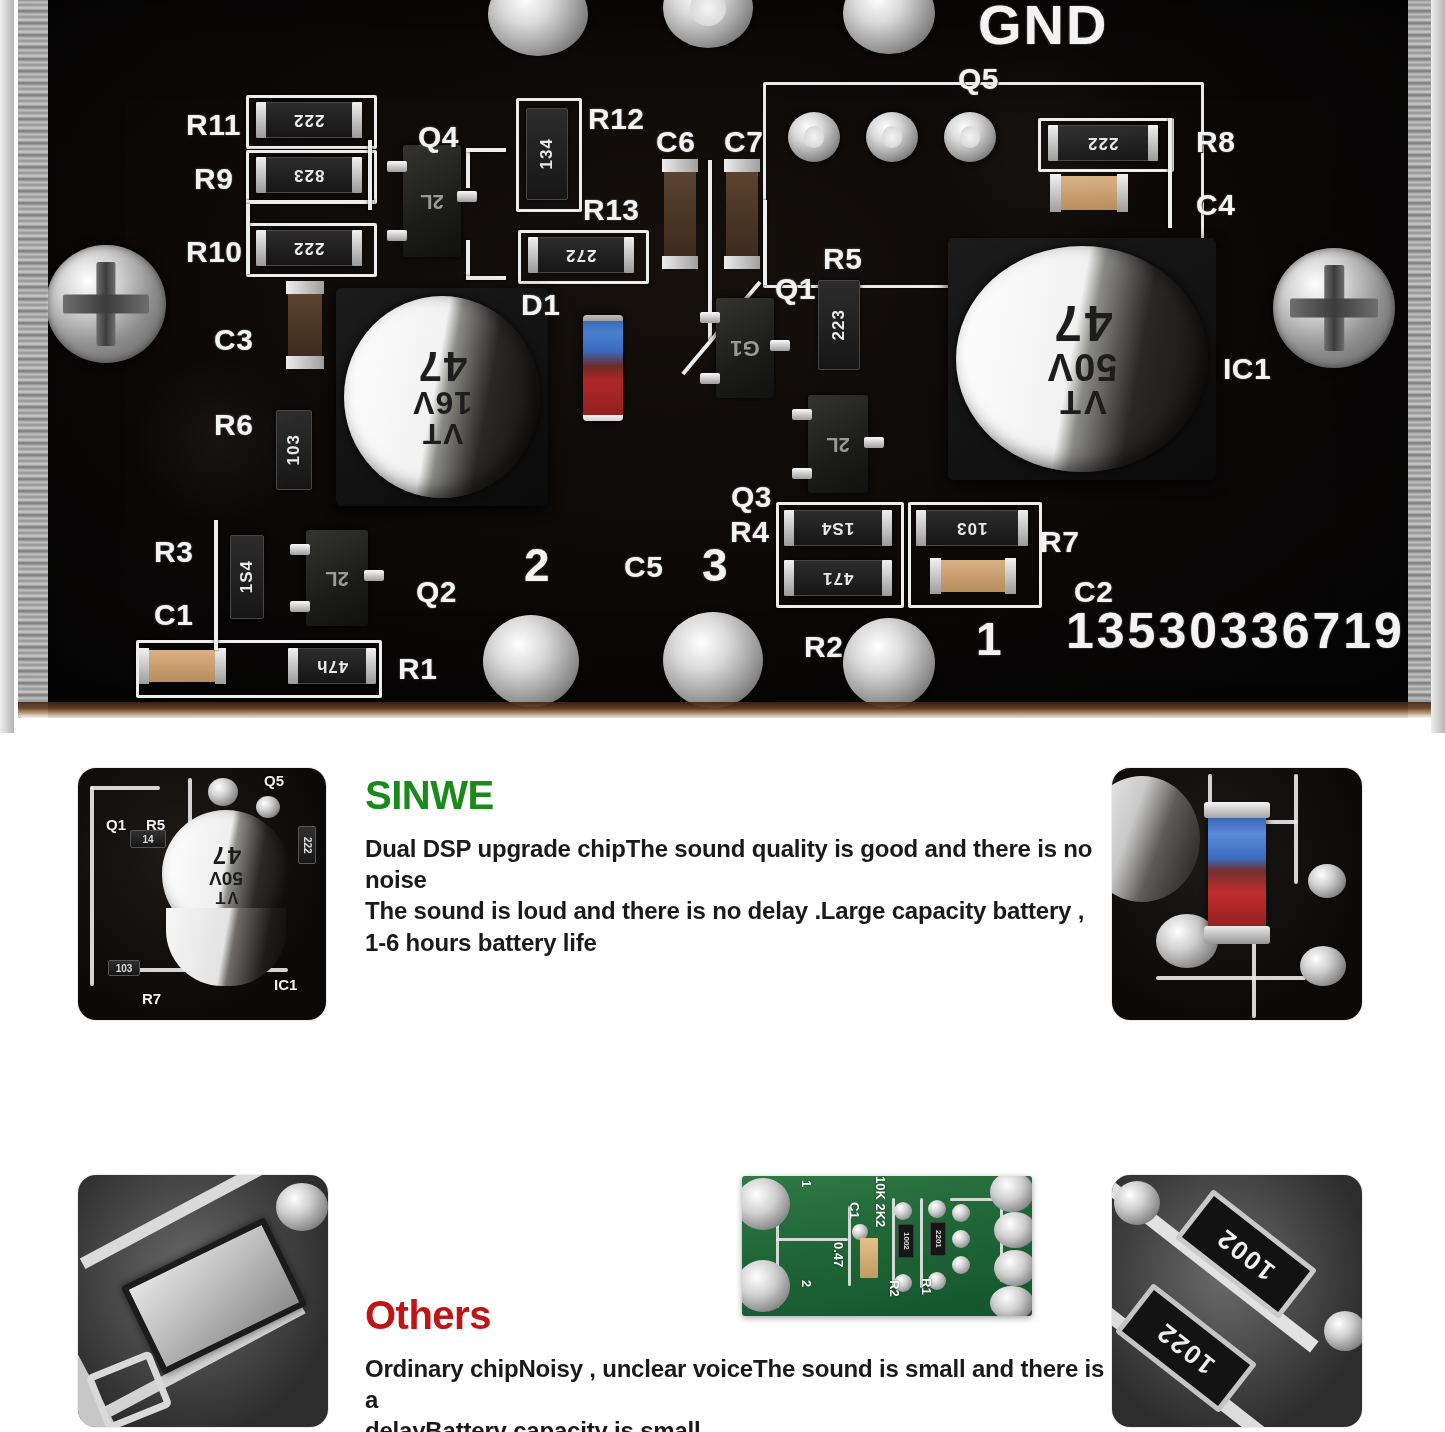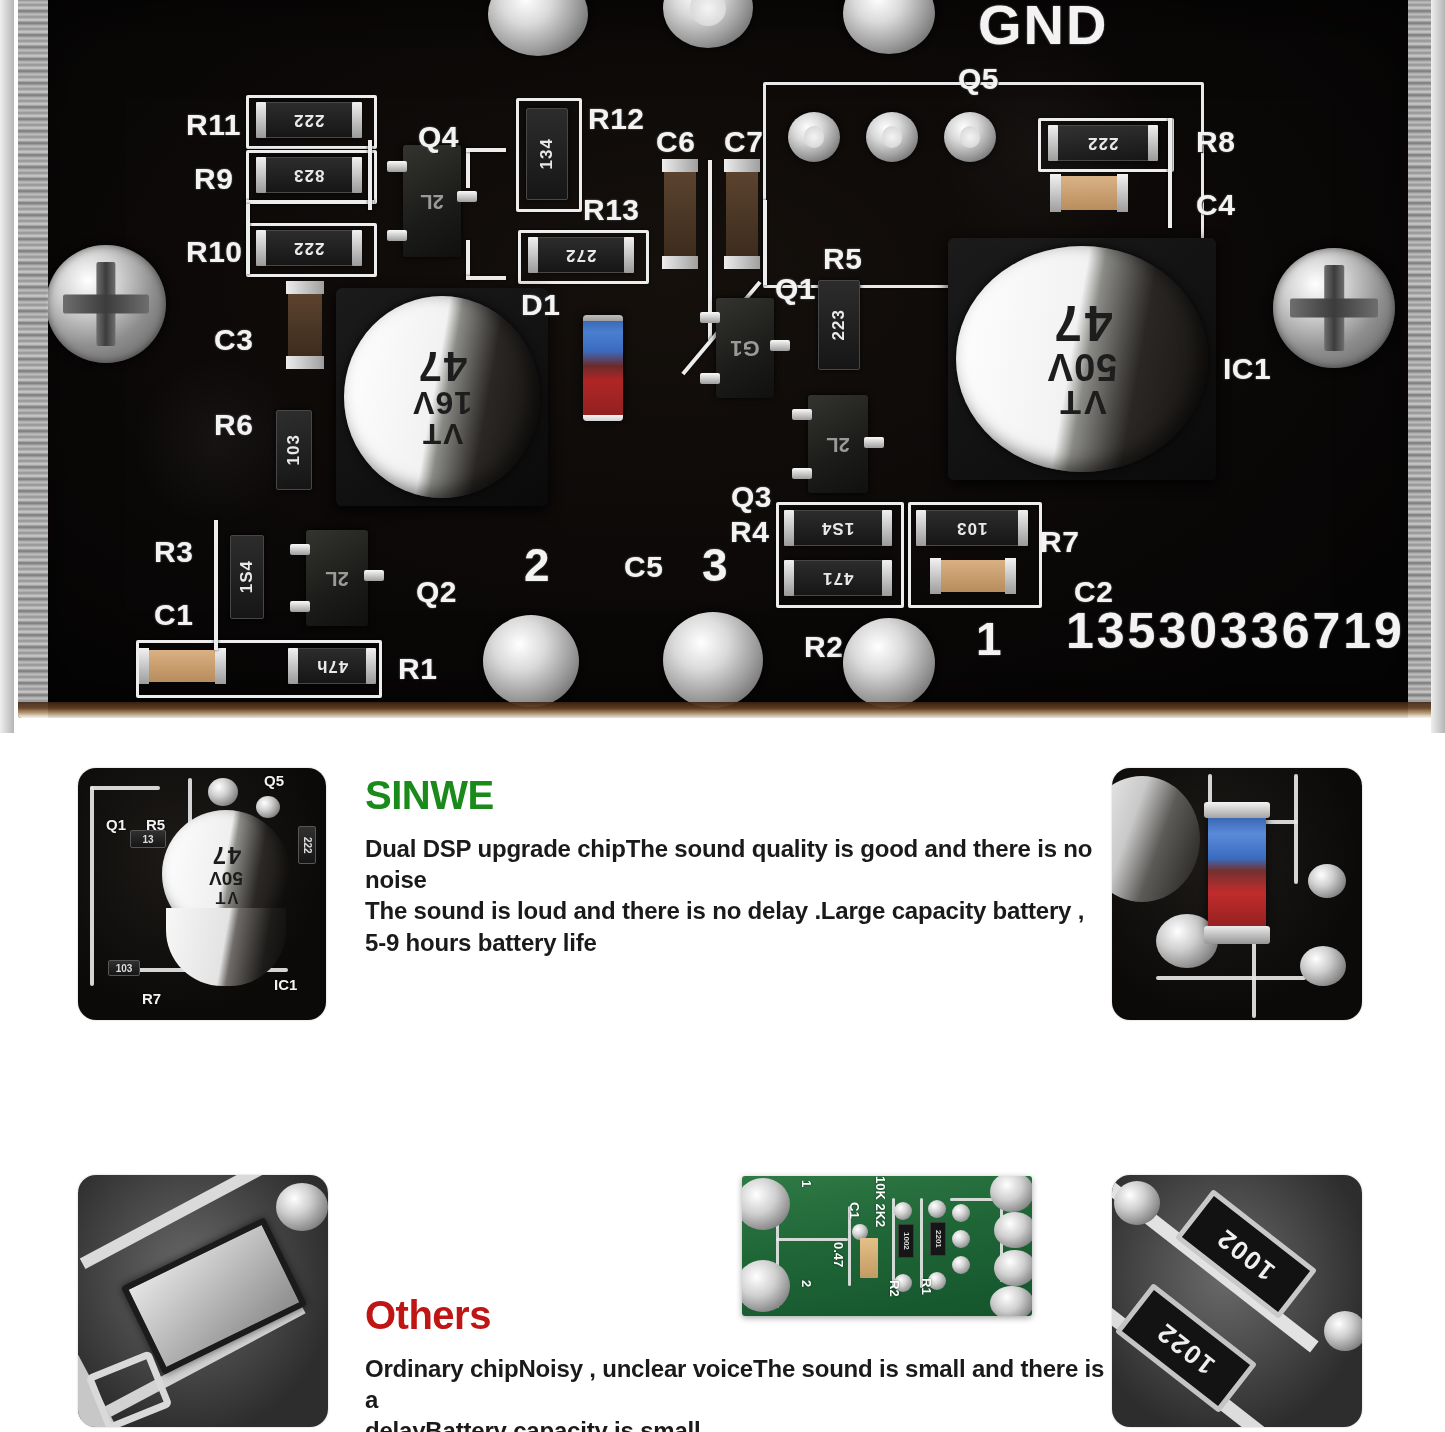--- a/index.html
+++ b/index.html
@@ -575,21 +575,21 @@
 
 <div id="compare">
 
   <div class="thumb thumb-dark" style="left:78px;top:35px;width:248px;height:252px;">
     <div class="ttrace" style="left:12px;top:18px;width:4px;height:200px;"></div>
     <div class="ttrace" style="left:12px;top:18px;width:70px;height:4px;"></div>
     <div class="ttrace" style="left:110px;top:10px;width:4px;height:60px;"></div>
     <div class="ttrace" style="left:60px;top:200px;width:150px;height:4px;"></div>
     <div class="tpad" style="left:130px;top:10px;width:30px;height:28px;"></div>
     <div class="tpad" style="left:178px;top:28px;width:24px;height:22px;"></div>
-    <div class="tsmd" style="left:52px;top:62px;width:34px;height:16px;">13</div>
+    <div class="tsmd" style="left:52px;top:62px;width:34px;height:16px;">14</div>
     <div class="tsmd" style="left:220px;top:58px;width:16px;height:36px;">
         <span style="writing-mode:vertical-rl;">222</span>
       </div>
     <div class="tsmd" style="left:30px;top:192px;width:30px;height:14px;">103</div>
     <div class="tsilk" style="left:186px;top:4px;">Q5</div>
     <div class="tsilk" style="left:68px;top:48px;">R5</div>
     <div class="tsilk" style="left:28px;top:48px;">Q1</div>
     <div class="tsilk" style="left:196px;top:208px;">IC1</div>
     <div class="tsilk" style="left:64px;top:222px;">R7</div>
     <div class="tcap" style="left:84px;top:42px;width:128px;height:128px;">
@@ -599,21 +599,21 @@
         <span style="font-size:24px;letter-spacing:2px;">47</span>
       </div>
     </div>
     <div style="position:absolute;left:88px;top:140px;width:120px;height:78px;border-radius:0 0 56px 56px;
                 background:linear-gradient(100deg,#f7f7f7 0%,#e3e3e3 48%,#6e6b68 55%,#1e1c1a 80%,#0e0c0b 100%);"></div>
   </div>
 
   <div class="brand-title" style="left:365px;top:42px;color:#1a8a1a;">SINWE</div>
   <div class="body-copy" style="left:365px;top:100px;width:760px;">Dual DSP upgrade chipThe sound quality is good and there is no noise
 The sound is loud and there is no delay .Large capacity battery ,
-5-9 hours battery life</div>
+1-6 hours battery life</div>
 
   <div class="thumb thumb-dark" style="left:1112px;top:35px;width:250px;height:252px;">
     <div class="ttrace" style="left:20px;top:16px;width:4px;height:66px;"></div>
     <div class="ttrace" style="left:96px;top:6px;width:4px;height:50px;"></div>
     <div class="ttrace" style="left:96px;top:52px;width:90px;height:4px;"></div>
     <div class="ttrace" style="left:182px;top:6px;width:4px;height:110px;"></div>
     <div class="ttrace" style="left:140px;top:168px;width:4px;height:82px;"></div>
     <div class="ttrace" style="left:44px;top:208px;width:150px;height:4px;"></div>
     <div style="position:absolute;left:-28px;top:8px;width:116px;height:126px;border-radius:50%;
                 background:linear-gradient(110deg,#f6f6f6,#c9c9c9 40%,#5d5b58 62%,#201e1c 100%);"></div>

